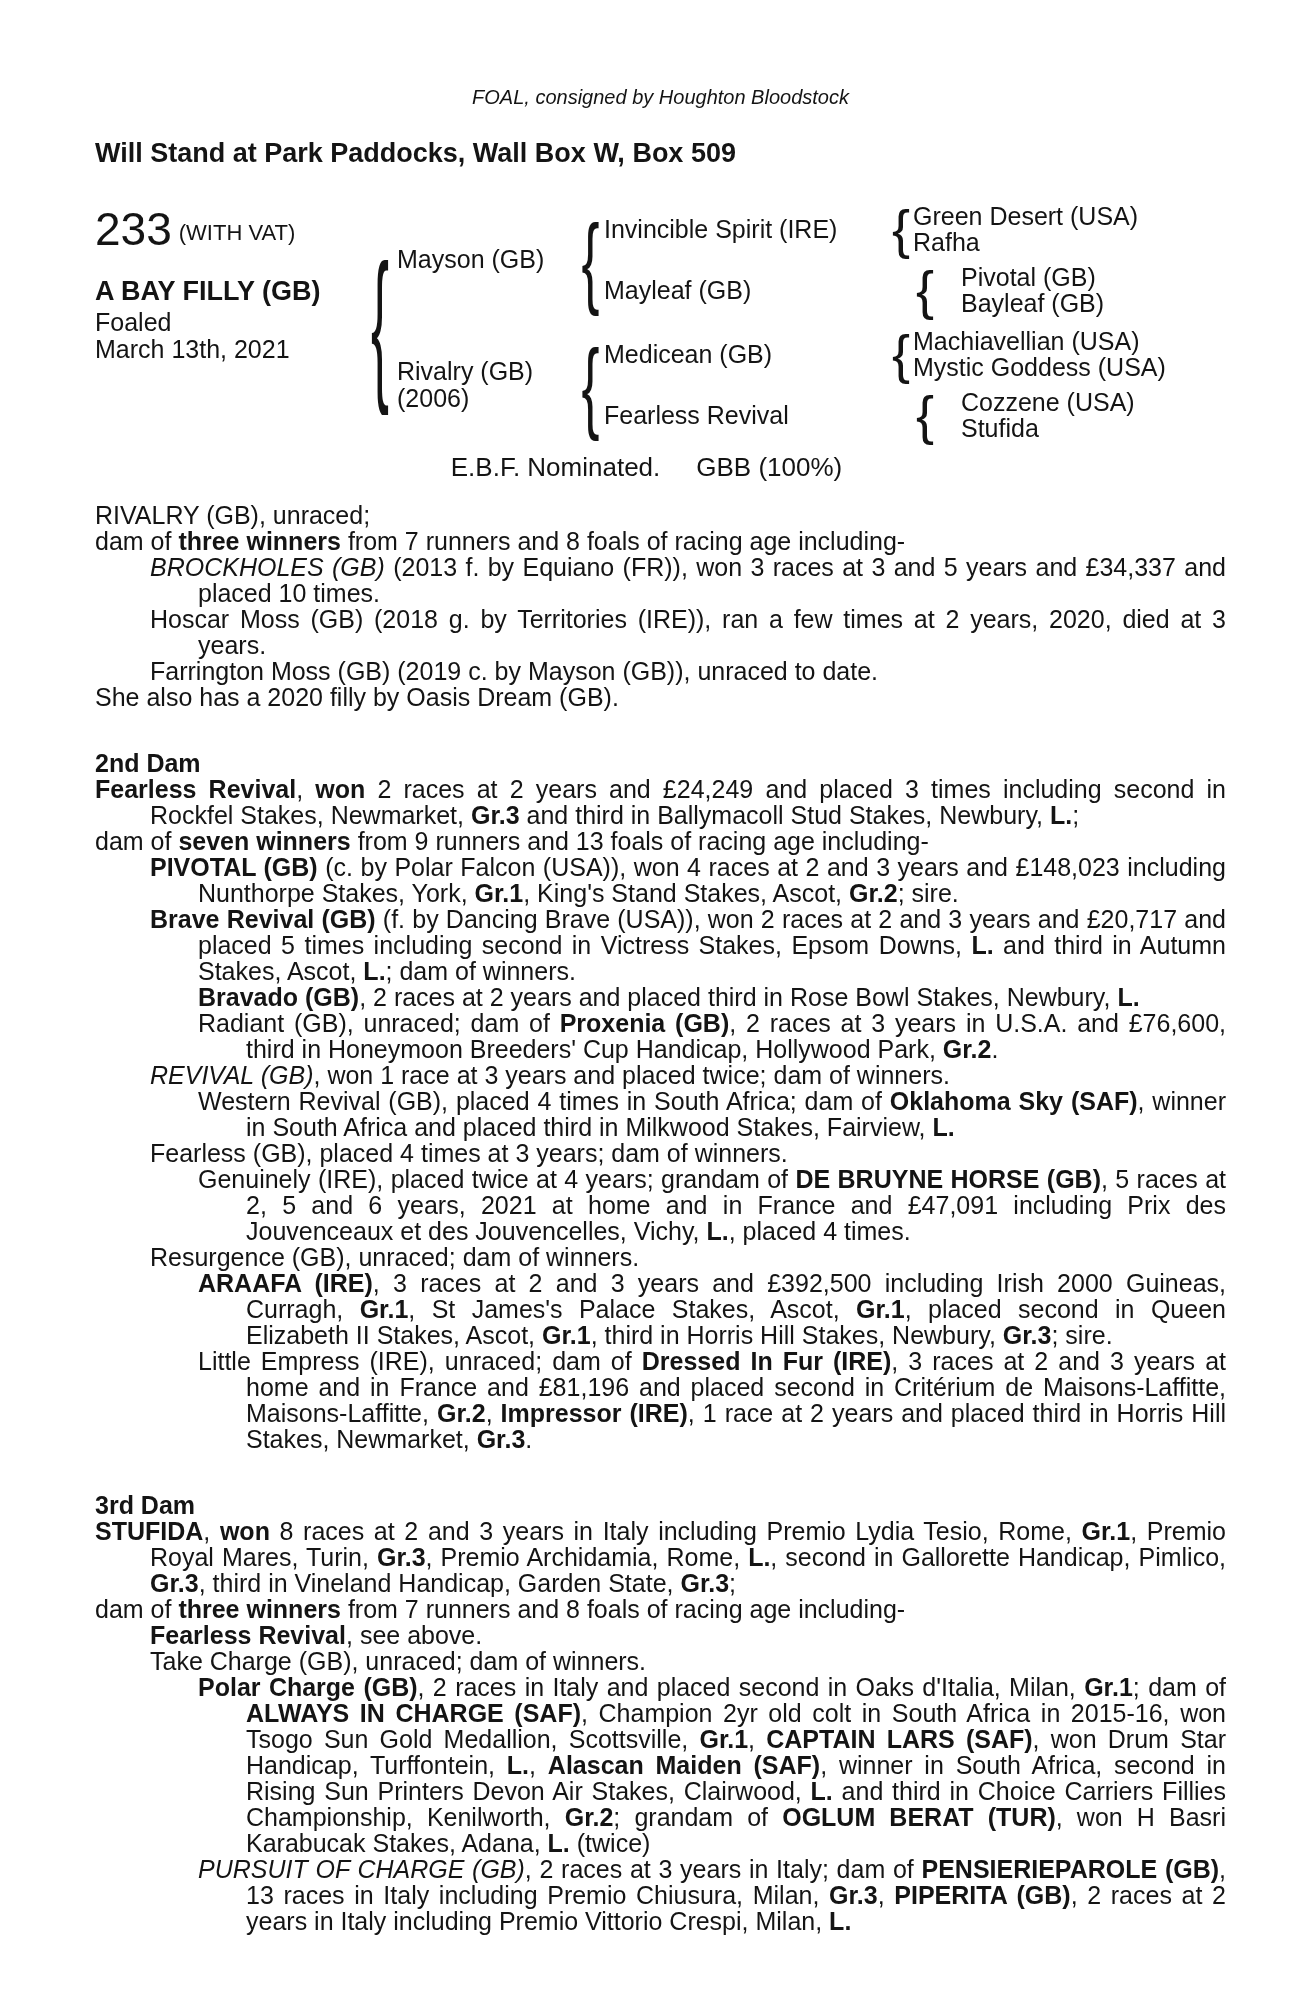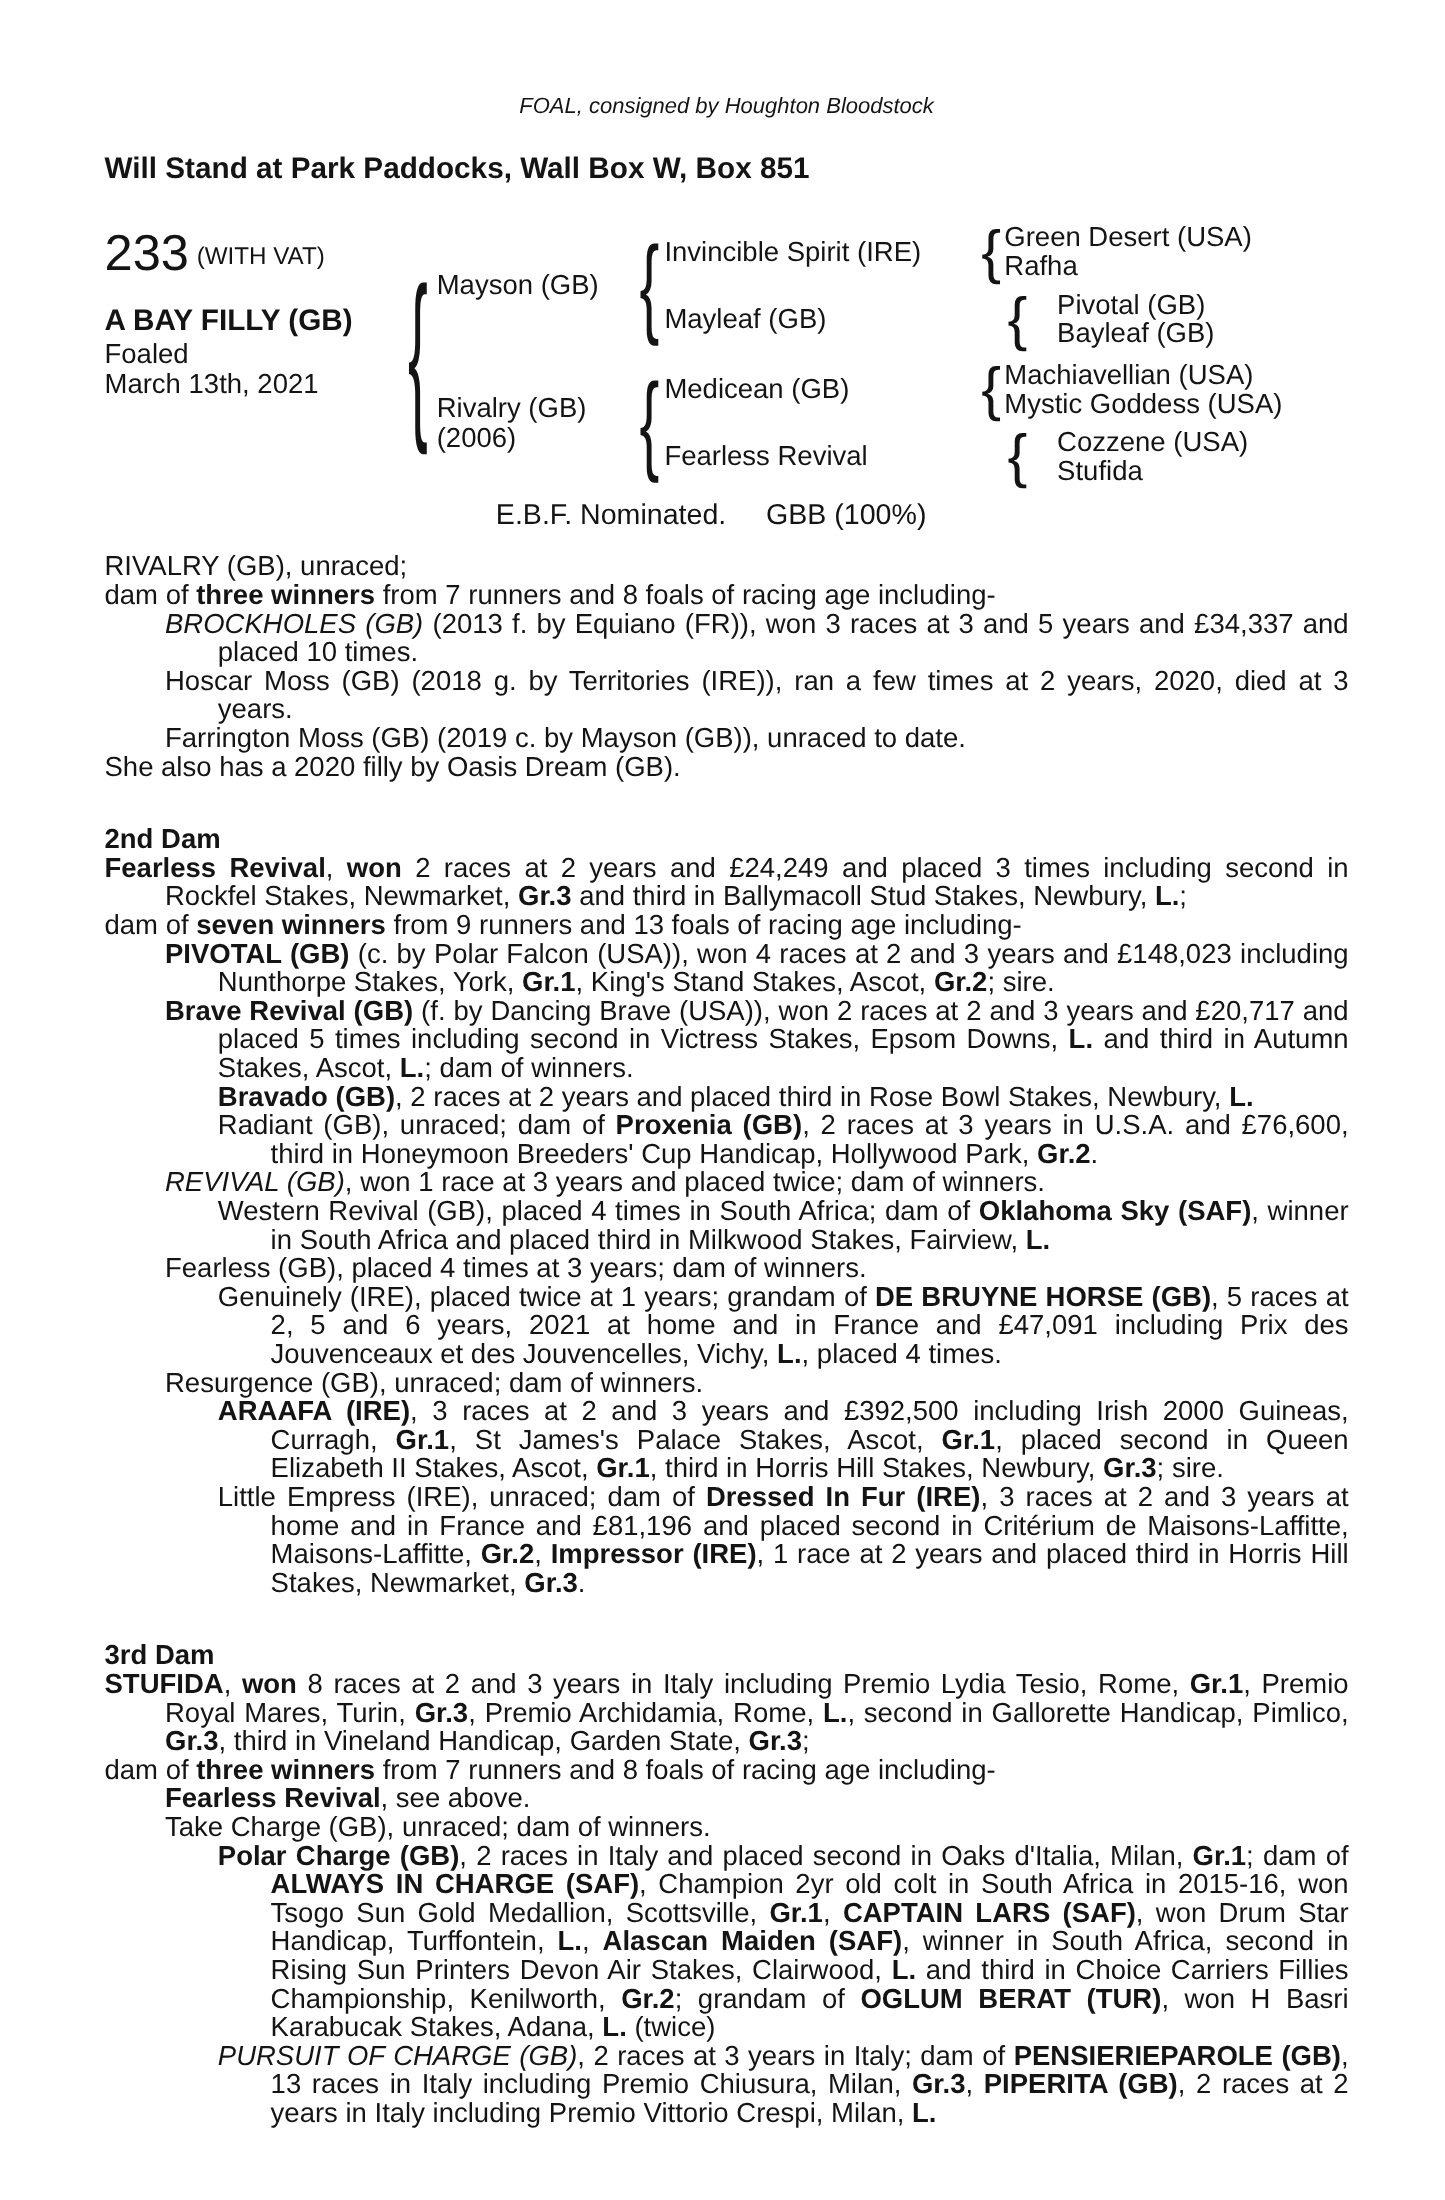--- a/index.html
+++ b/index.html
@@ -50,21 +50,21 @@
   .p2{padding-left:151px;text-indent:-48px;}
   .b{font-weight:bold;}
   .i{font-style:italic;}
 </style>
 </head>
 <body>
 
 <div class="page">
 
   <div class="consignor">FOAL, consigned by Houghton Bloodstock</div>
-  <div class="stand">Will Stand at Park Paddocks, Wall Box W, Box 851</div>
+  <div class="stand">Will Stand at Park Paddocks, Wall Box W, Box 509</div>
 
   <div class="ped">
     <div class="lotblock">
       <div class="lotline">
         <span class="lotnum">233</span>
         <span class="vat">(WITH VAT)</span>
       </div>
       <div class="horsename">A BAY FILLY (GB)</div>
       <div class="foaled">Foaled</div>
       <div class="foaled">March 13th, 2021</div>
@@ -158,21 +158,21 @@
         <div class="dam-heading">2nd Dam</div>
         <p class="p0"><span class="b">Fearless Revival</span><span>, </span><span class="b">won</span><span> 2 races at 2 years and £24,249 and placed 3 times including second in Rockfel Stakes, Newmarket, </span><span class="b">Gr.3</span><span> and third in Ballymacoll Stud Stakes, Newbury, </span><span class="b">L.</span><span>;</span></p>
         <p class="p0"><span>dam of </span><span class="b">seven winners</span><span> from 9 runners and 13 foals of racing age including-</span></p>
         <p class="p1"><span class="b">PIVOTAL (GB)</span><span> (c. by Polar Falcon (USA)), won 4 races at 2 and 3 years and £148,023 including Nunthorpe Stakes, York, </span><span class="b">Gr.1</span><span>, King's Stand Stakes, Ascot, </span><span class="b">Gr.2</span><span>; sire.</span></p>
         <p class="p1"><span class="b">Brave Revival (GB)</span><span> (f. by Dancing Brave (USA)), won 2 races at 2 and 3 years and £20,717 and placed 5 times including second in Victress Stakes, Epsom Downs, </span><span class="b">L.</span><span> and third in Autumn Stakes, Ascot, </span><span class="b">L.</span><span>; dam of winners.</span></p>
         <p class="p2"><span class="b">Bravado (GB)</span><span>, 2 races at 2 years and placed third in Rose Bowl Stakes, Newbury, </span><span class="b">L.</span></p>
         <p class="p2"><span>Radiant (GB), unraced; dam of </span><span class="b">Proxenia (GB)</span><span>, 2 races at 3 years in U.S.A. and £76,600, third in Honeymoon Breeders' Cup Handicap, Hollywood Park, </span><span class="b">Gr.2</span><span>.</span></p>
         <p class="p1"><span class="i">REVIVAL (GB)</span><span>, won 1 race at 3 years and placed twice; dam of winners.</span></p>
         <p class="p2"><span>Western Revival (GB), placed 4 times in South Africa; dam of </span><span class="b">Oklahoma Sky (SAF)</span><span>, winner in South Africa and placed third in Milkwood Stakes, Fairview, </span><span class="b">L.</span></p>
         <p class="p1"><span>Fearless (GB), placed 4 times at 3 years; dam of winners.</span></p>
-        <p class="p2"><span>Genuinely (IRE), placed twice at 1 years; grandam of </span><span class="b">DE BRUYNE HORSE (GB)</span><span>, 5 races at 2, 5 and 6 years, 2021 at home and in France and £47,091 including Prix des Jouvenceaux et des Jouvencelles, Vichy, </span><span class="b">L.</span><span>, placed 4 times.</span></p>
+        <p class="p2"><span>Genuinely (IRE), placed twice at 4 years; grandam of </span><span class="b">DE BRUYNE HORSE (GB)</span><span>, 5 races at 2, 5 and 6 years, 2021 at home and in France and £47,091 including Prix des Jouvenceaux et des Jouvencelles, Vichy, </span><span class="b">L.</span><span>, placed 4 times.</span></p>
         <p class="p1"><span>Resurgence (GB), unraced; dam of winners.</span></p>
         <p class="p2"><span class="b">ARAAFA (IRE)</span><span>, 3 races at 2 and 3 years and £392,500 including Irish 2000 Guineas, Curragh, </span><span class="b">Gr.1</span><span>, St James's Palace Stakes, Ascot, </span><span class="b">Gr.1</span><span>, placed second in Queen Elizabeth II Stakes, Ascot, </span><span class="b">Gr.1</span><span>, third in Horris Hill Stakes, Newbury, </span><span class="b">Gr.3</span><span>; sire.</span></p>
         <p class="p2"><span>Little Empress (IRE), unraced; dam of </span><span class="b">Dressed In Fur (IRE)</span><span>, 3 races at 2 and 3 years at home and in France and £81,196 and placed second in Critérium de Maisons-Laffitte, Maisons-Laffitte, </span><span class="b">Gr.2</span><span>, </span><span class="b">Impressor (IRE)</span><span>, 1 race at 2 years and placed third in Horris Hill Stakes, Newmarket, </span><span class="b">Gr.3</span><span>.</span></p>
       </div>
       <div class="dam-section">
         <div class="dam-heading">3rd Dam</div>
         <p class="p0"><span class="b">STUFIDA</span><span>, </span><span class="b">won</span><span> 8 races at 2 and 3 years in Italy including Premio Lydia Tesio, Rome, </span><span class="b">Gr.1</span><span>, Premio Royal Mares, Turin, </span><span class="b">Gr.3</span><span>, Premio Archidamia, Rome, </span><span class="b">L.</span><span>, second in Gallorette Handicap, Pimlico, </span><span class="b">Gr.3</span><span>, third in Vineland Handicap, Garden State, </span><span class="b">Gr.3</span><span>;</span></p>
         <p class="p0"><span>dam of </span><span class="b">three winners</span><span> from 7 runners and 8 foals of racing age including-</span></p>
         <p class="p1"><span class="b">Fearless Revival</span><span>, see above.</span></p>
         <p class="p1"><span>Take Charge (GB), unraced; dam of winners.</span></p>

